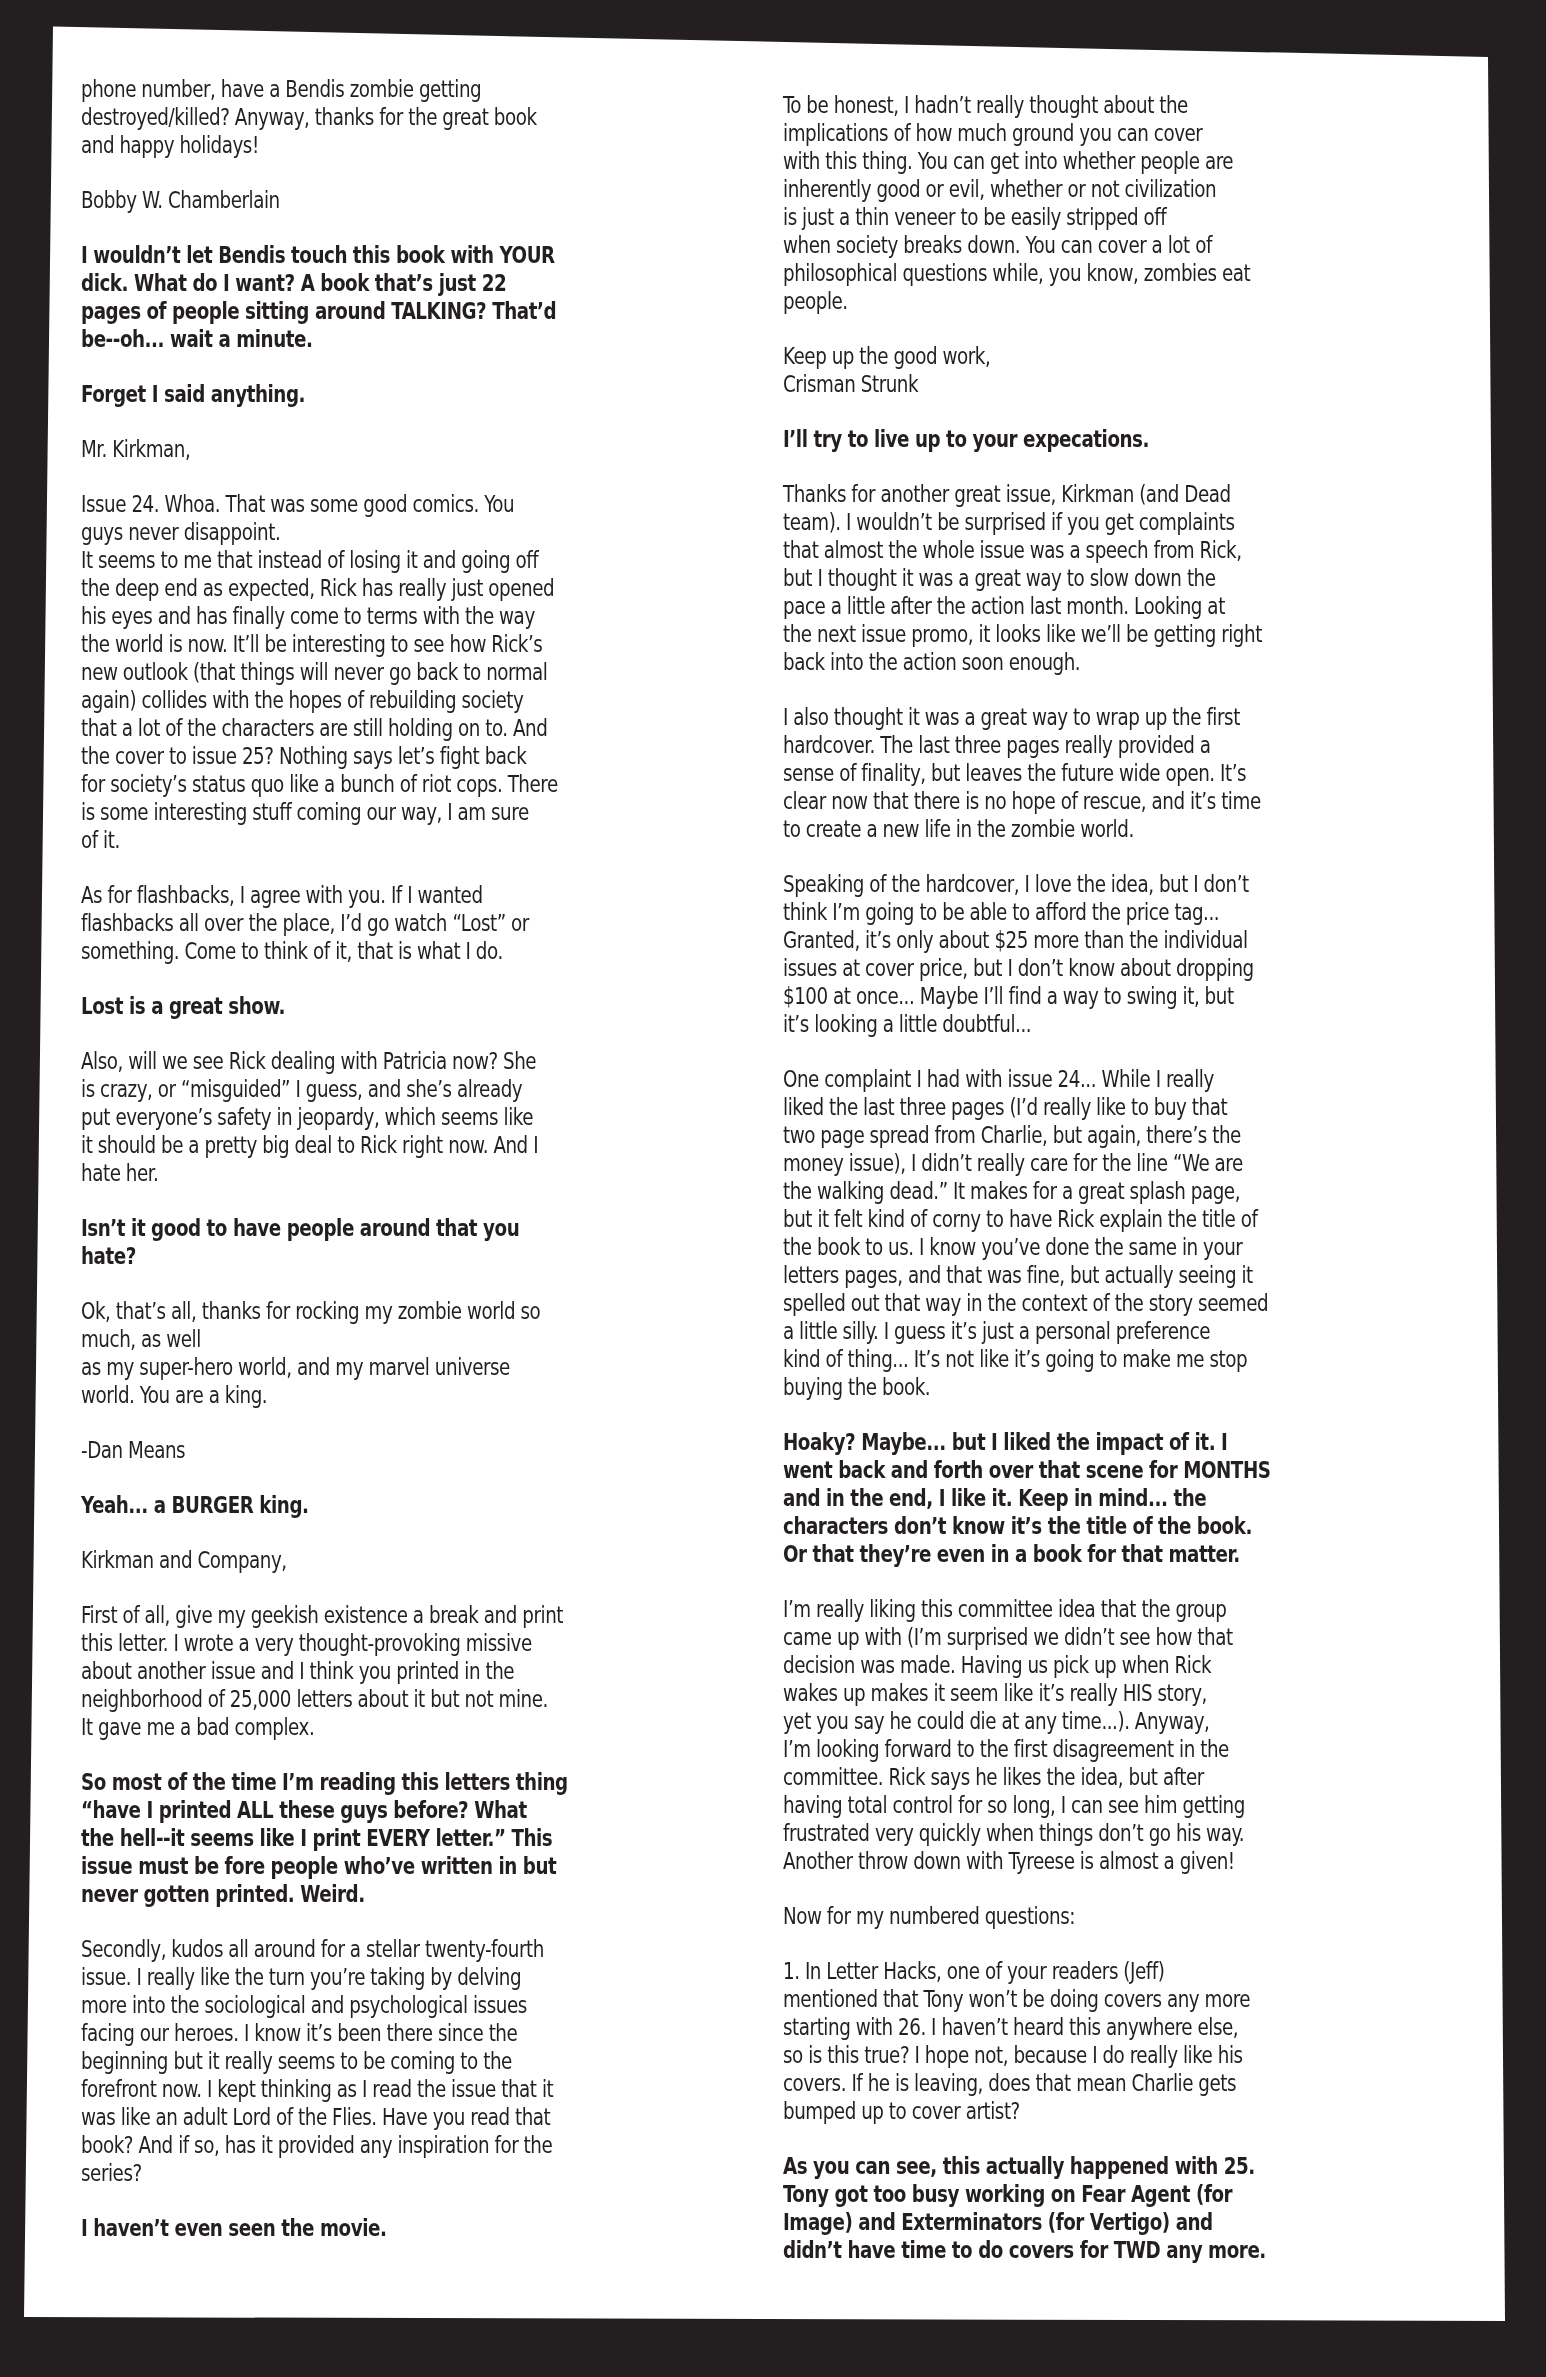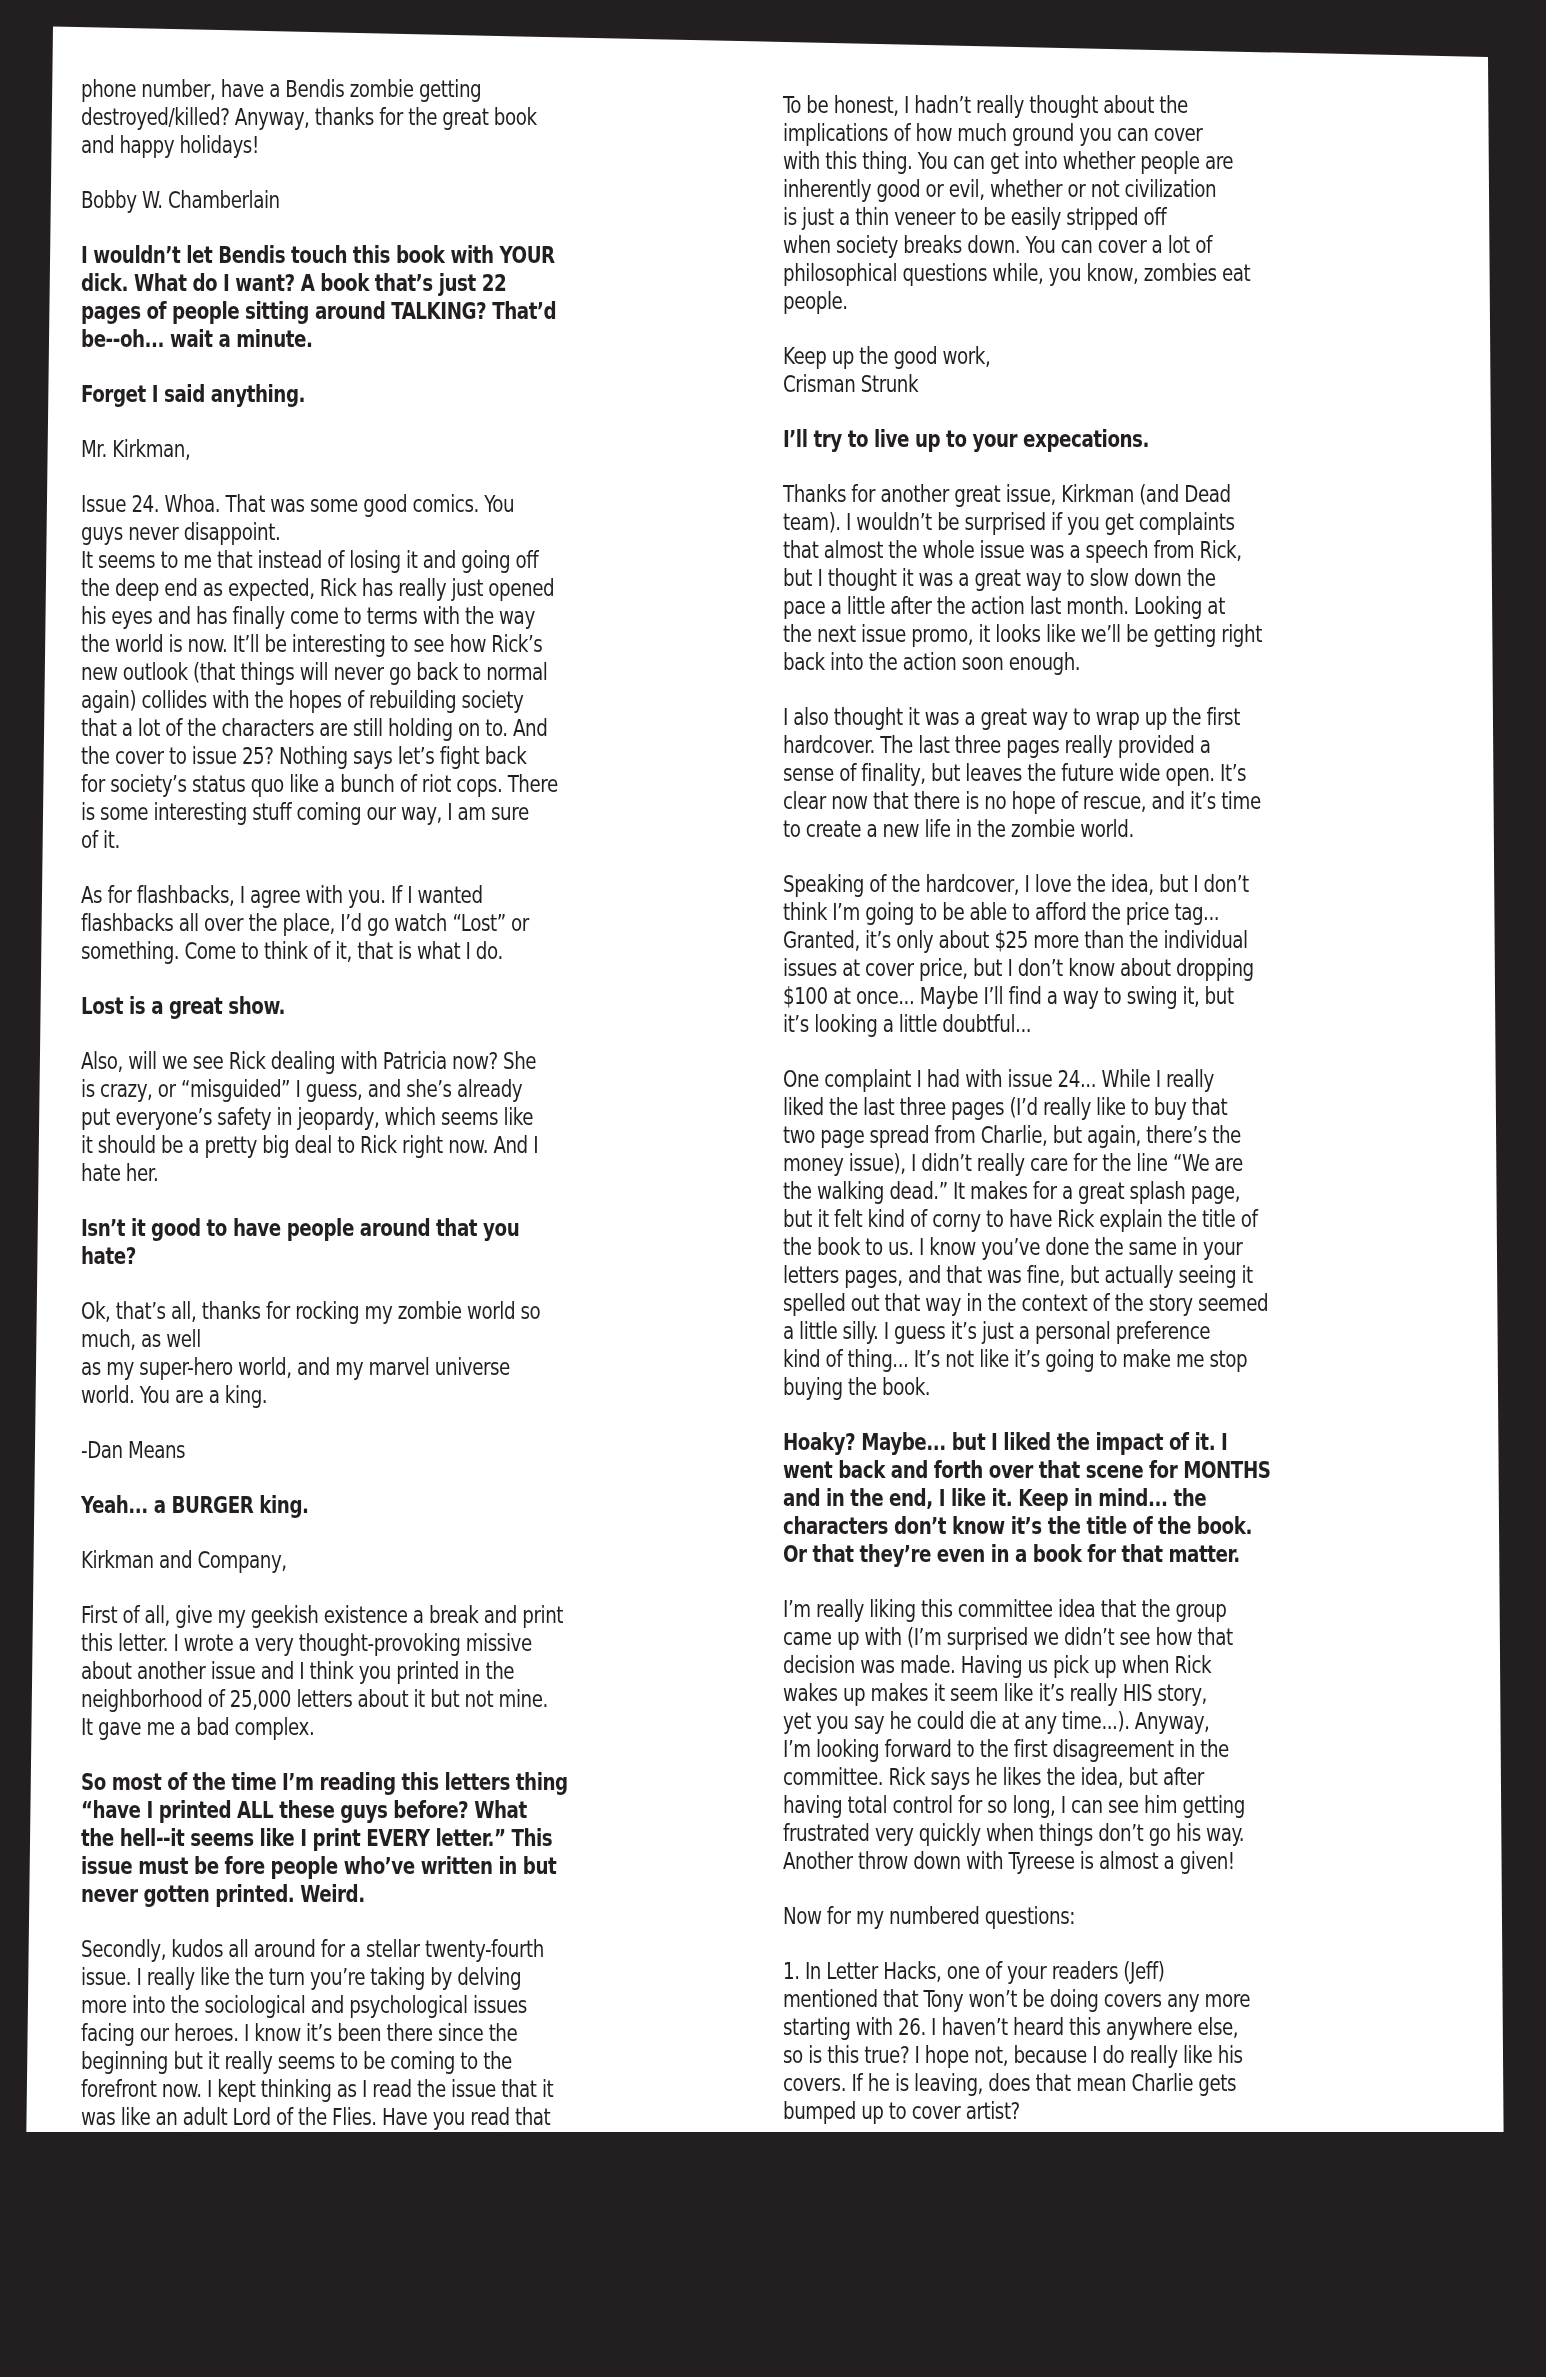--- a/index.html
+++ b/index.html
@@ -2,21 +2,21 @@
 <html style="font-size:12.4px"><head>
 <meta charset="utf-8">
 <style>
   html, body { margin:0; padding:0; }
   body {
     width:1547px; height:2377px; position:relative; overflow:hidden;
     background:#231f20;
     font-family:"DejaVu Sans", sans-serif;
   }
   .page {
-    position:absolute; left:0; top:0; width:1547px; height:2132px;
+    position:absolute; left:0; top:0; width:1547px; height:2377px;
     background:#ffffff;
     clip-path: polygon(53px 26.5px, 1488px 57px, 1505px 2321px, 24px 2317px);
   }
   .col {
     position:absolute;
     color:#231f20;
     font-family:"DejaVu Sans", sans-serif;
     font-stretch: condensed;
     font-size:22.6px;
     line-height:28px;

